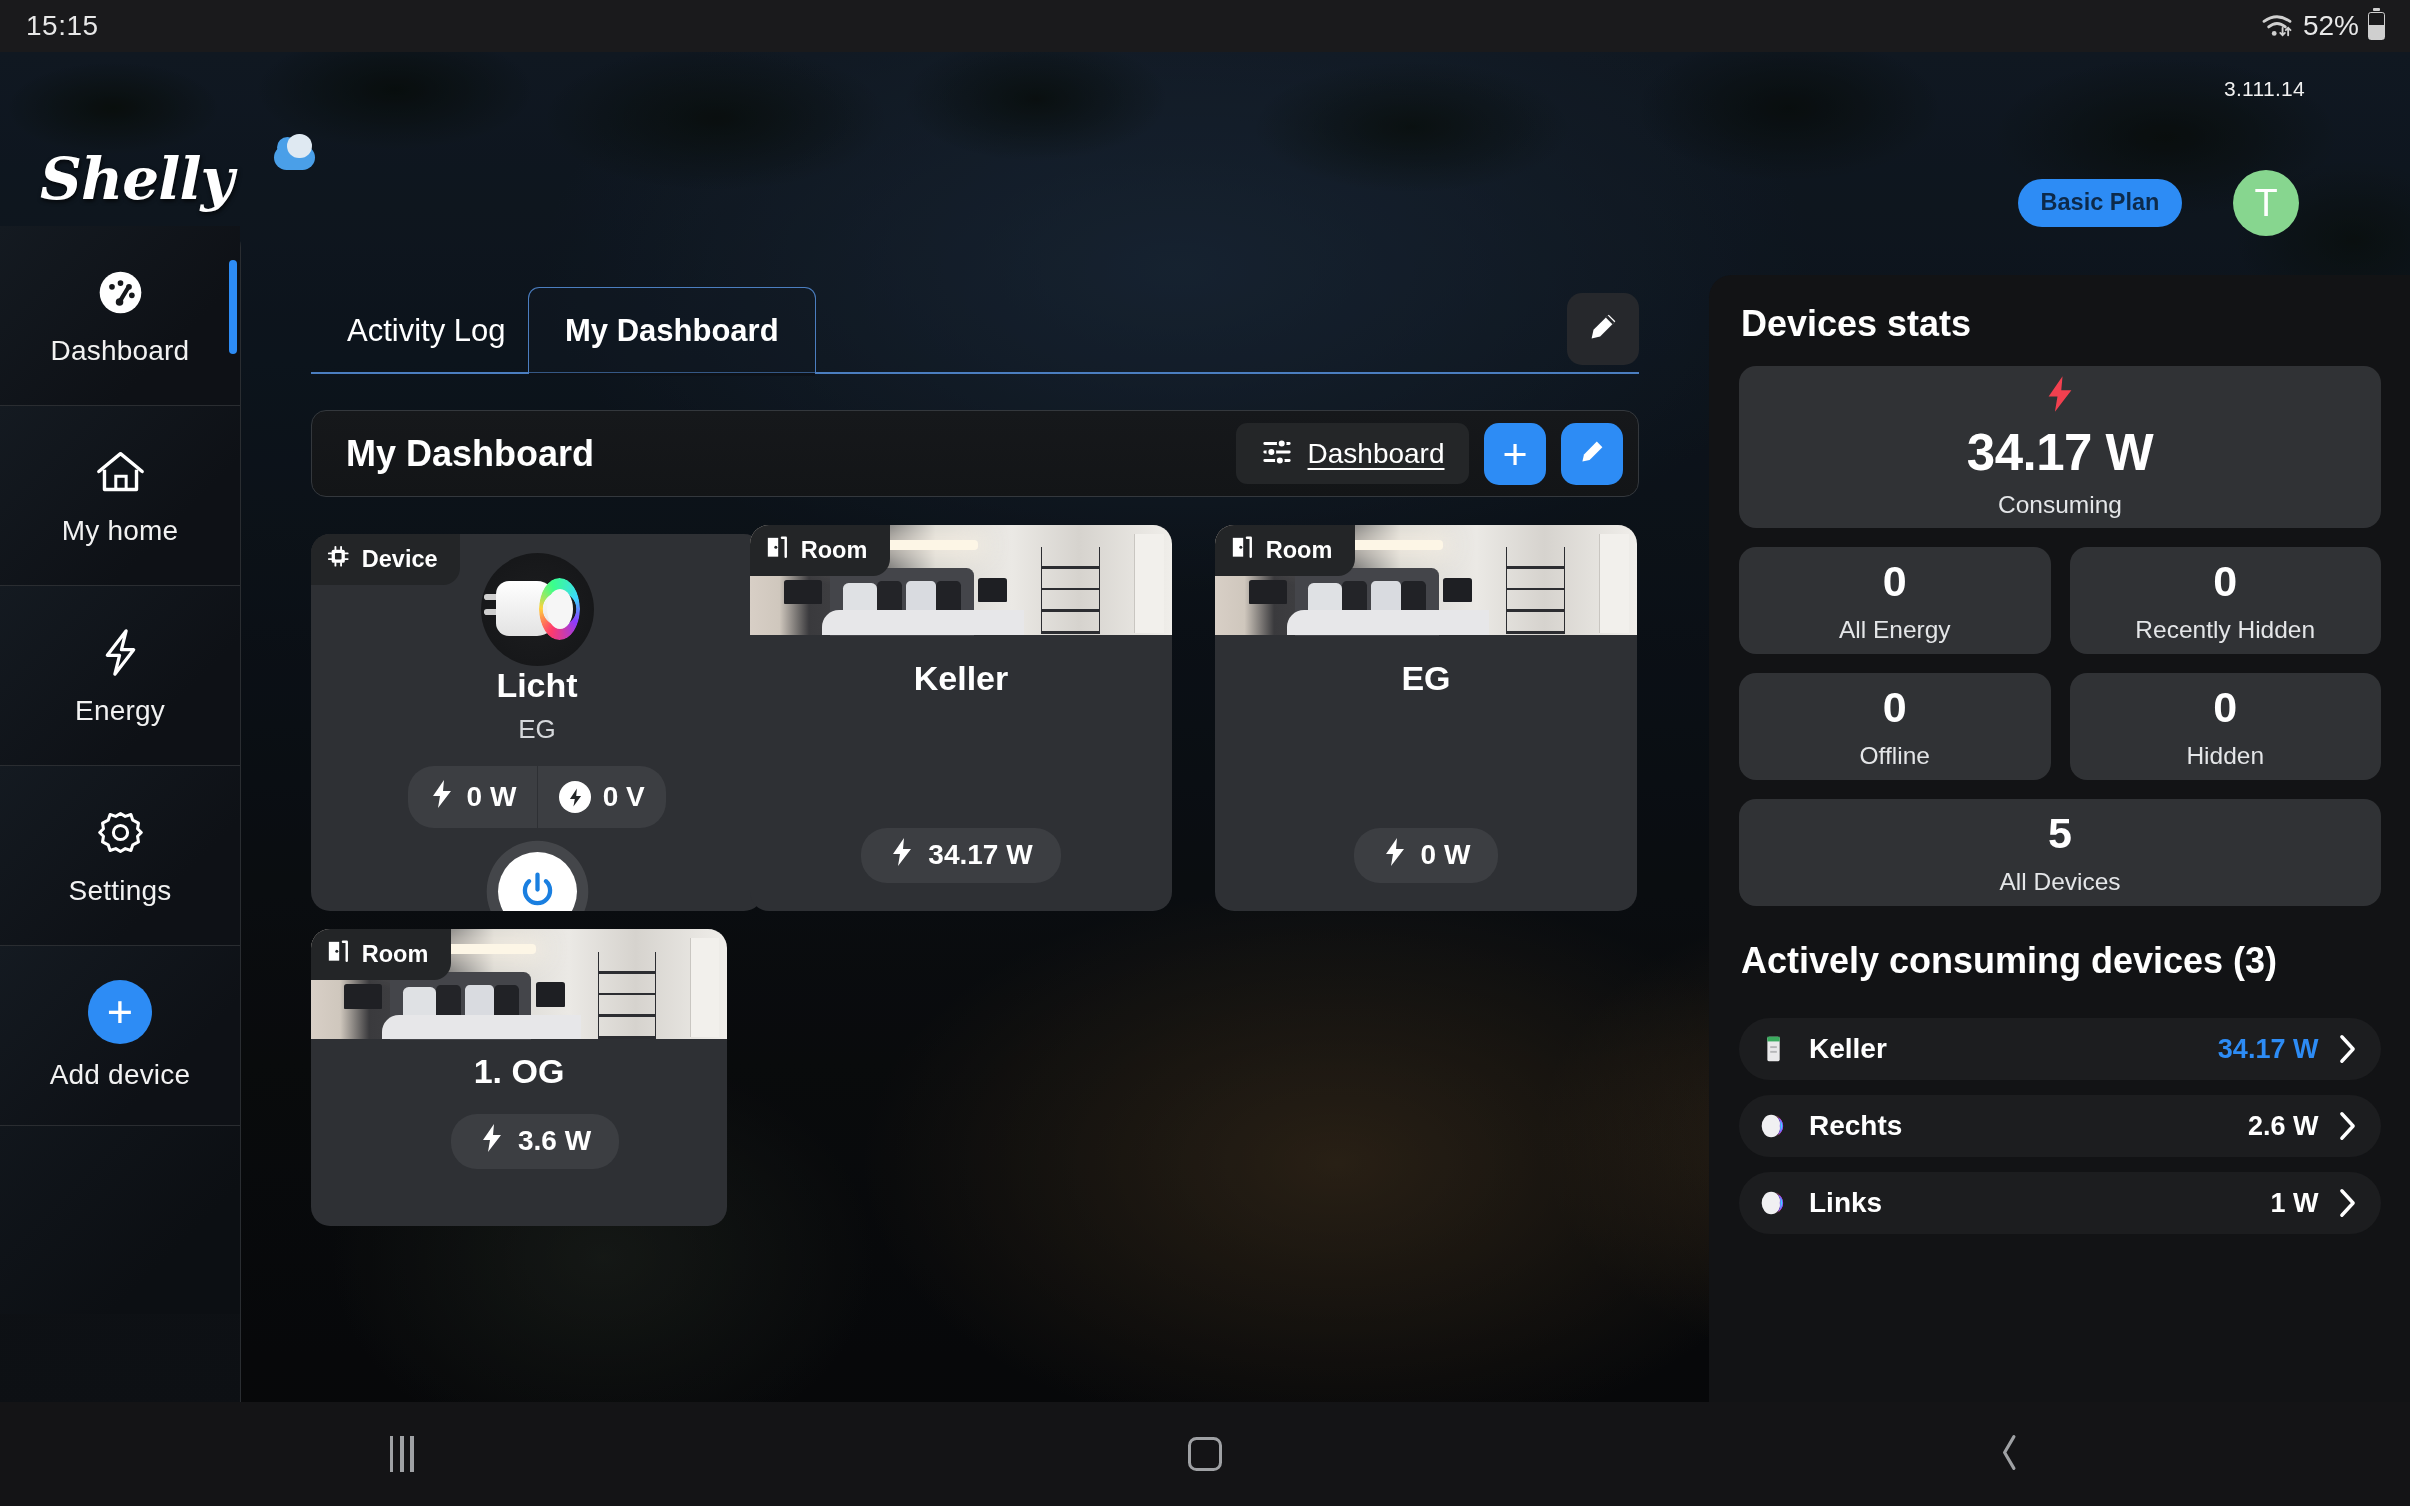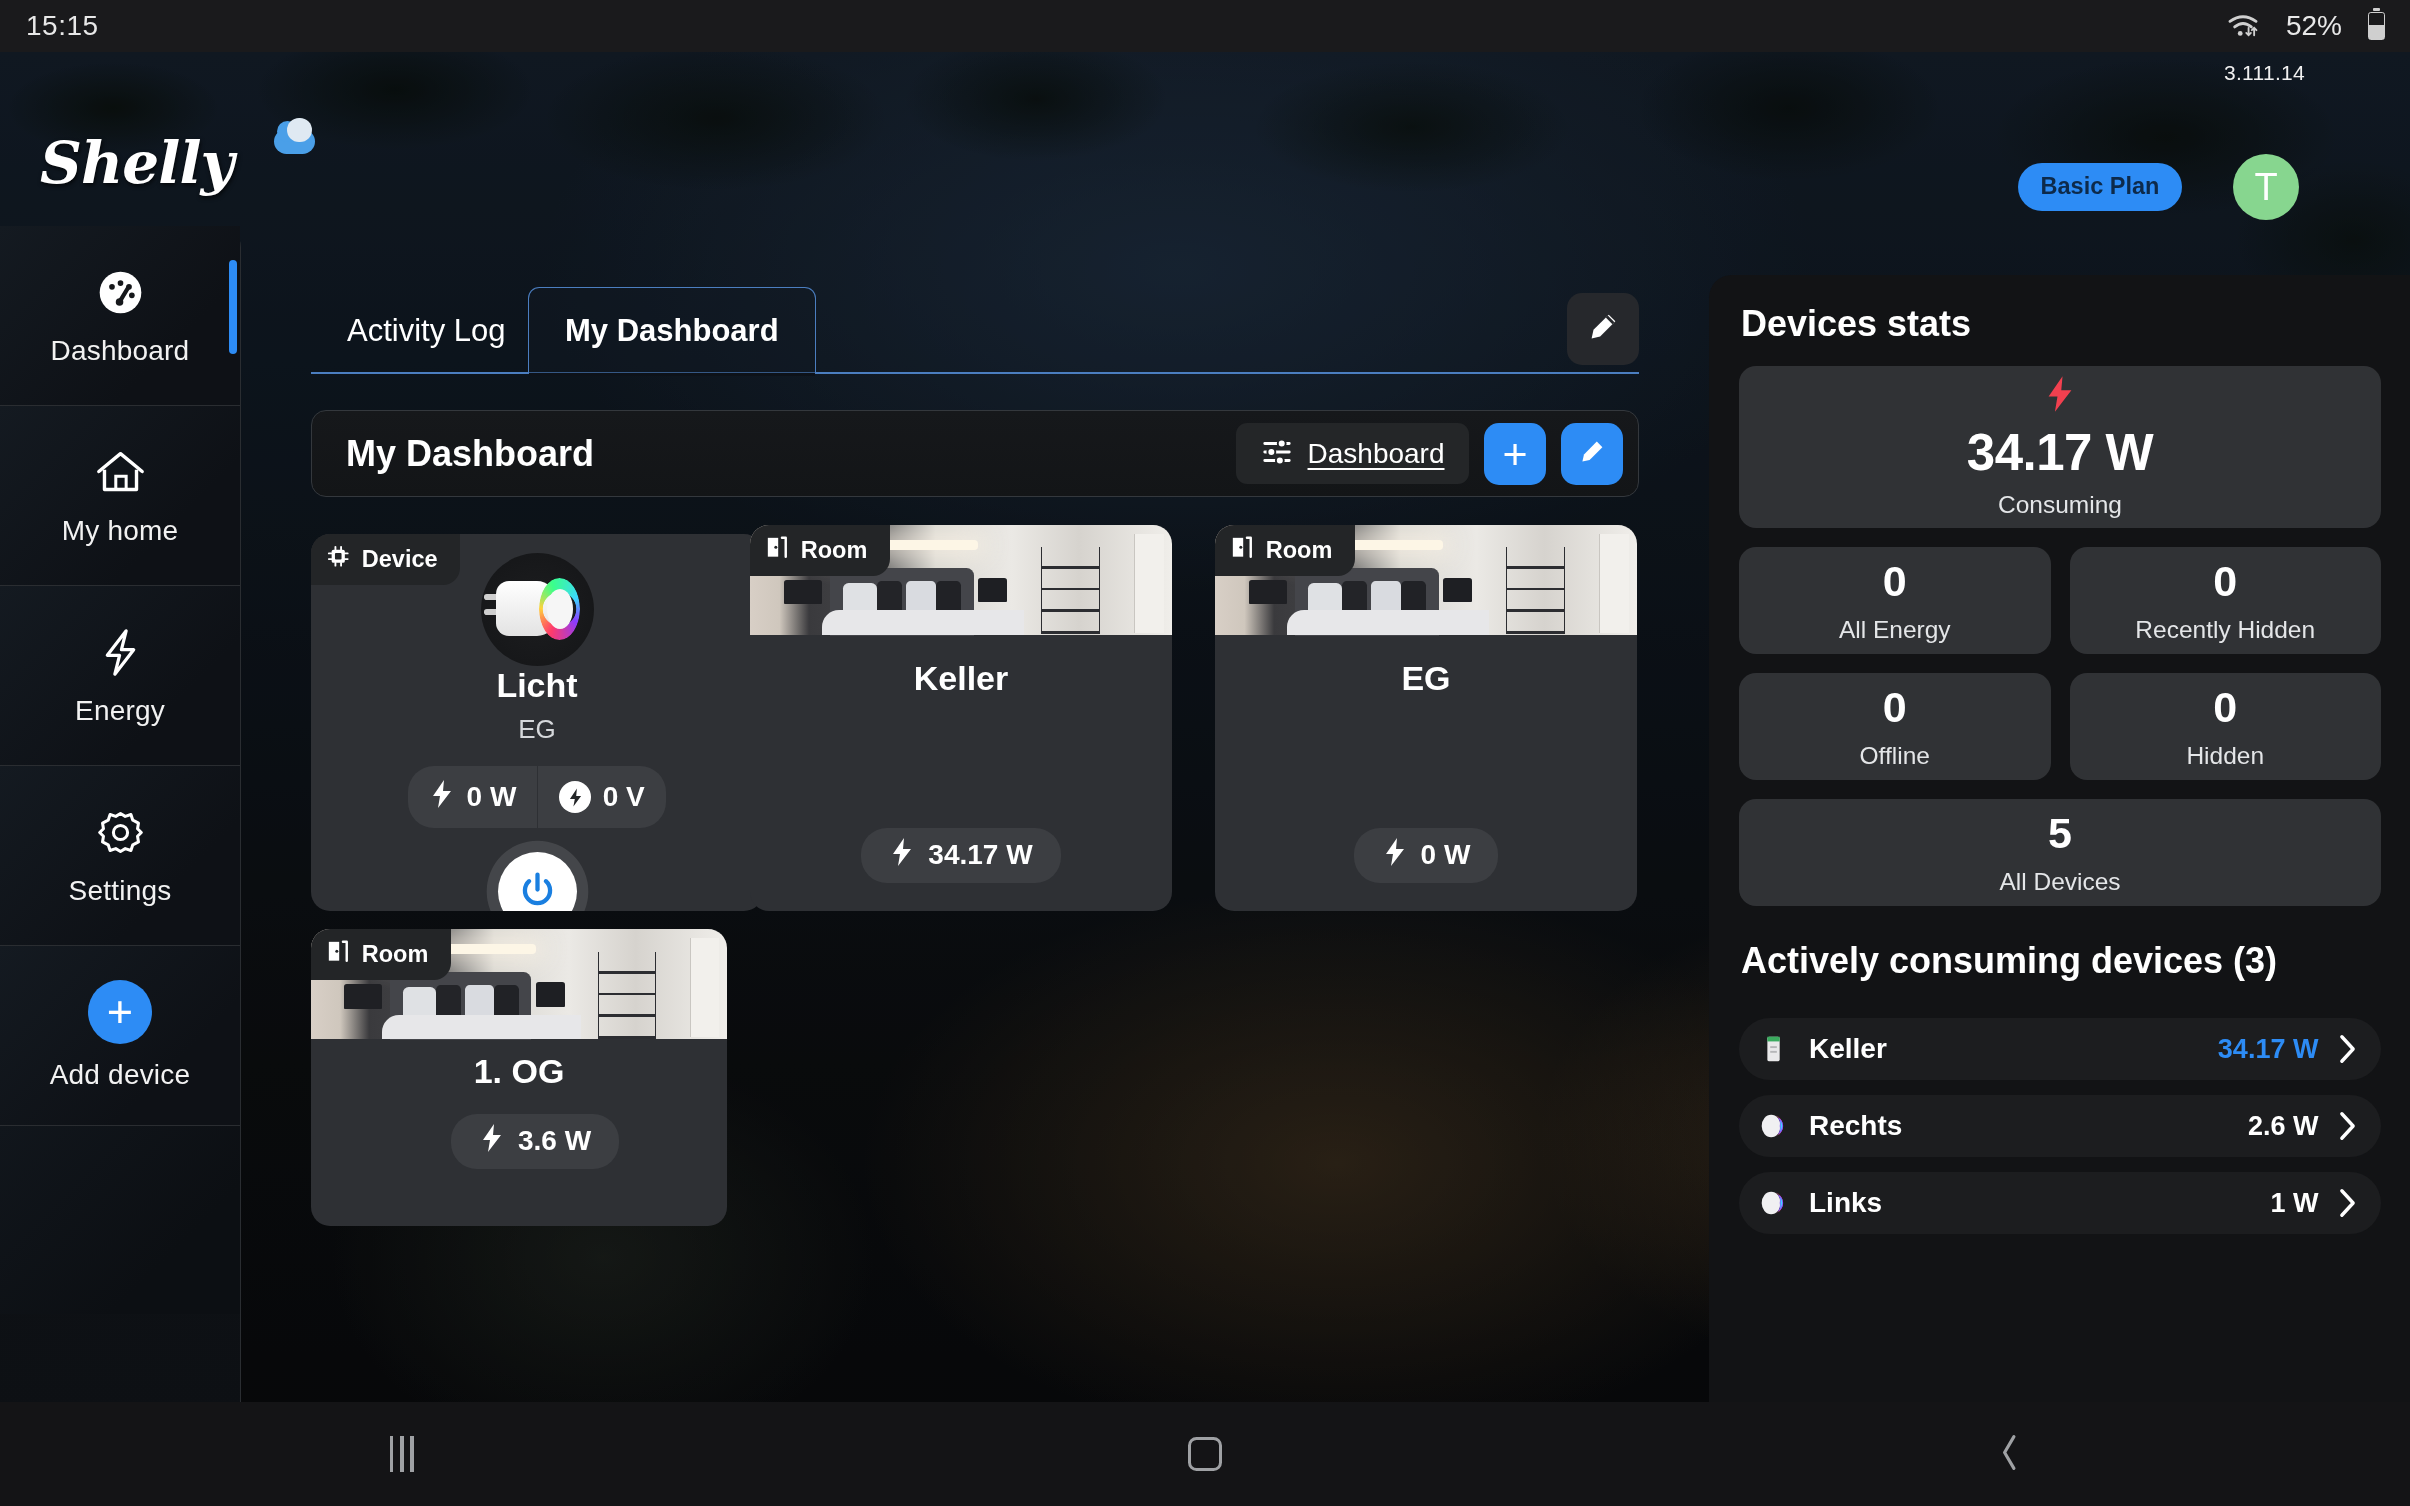--- a/index.html
+++ b/index.html
@@ -11,21 +11,21 @@
     -webkit-font-smoothing: antialiased;
   }
 
   
   .status-bar {
     position: absolute; top: 0; left: 0; width: 2411px; height: 52px;
     background: #1a1a1c; display: flex; align-items: center;
     justify-content: space-between; padding: 0 26px; z-index: 60;
   }
   .status-clock { color: #e8e8e8; font-size: 28px; letter-spacing: 0.5px; }
-  .status-right { display: flex; align-items: center; gap: 26px; }
+  .status-right { display: flex; align-items: center; gap: 9px; }
   .status-pct { color: #e8e8e8; font-size: 28px; }
   .wifi-ico { width: 34px; height: 26px; position: relative; }
   .batt {
     width: 17px; height: 28px; border: 1.9px solid #cfcfcf; border-radius: 2.8px;
     position: relative; background: linear-gradient(to top, #cfcfcf 52%, transparent 52%);
   }
   .batt:after {
     content: ""; position: absolute; top: -4.7px; left: 3.8px;
     width: 7.5px; height: 2.8px; background: #cfcfcf; border-radius: 0.9px;
   }
@@ -53,21 +53,21 @@
       radial-gradient(ellipse 188px 89px at 1036px 47px, rgba(9,15,10,0.78), transparent 70%),
       radial-gradient(ellipse 226px 94px at 1412px 75px, rgba(10,16,10,0.75), transparent 70%),
       radial-gradient(ellipse 217px 104px at 1789px 56px, rgba(9,14,10,0.78), transparent 70%),
       radial-gradient(ellipse 245px 113px at 2166px 85px, rgba(10,15,10,0.8), transparent 70%),
       radial-gradient(ellipse 169px 113px at 2354px 188px, rgba(11,17,11,0.7), transparent 70%);
   }
   .bg-dark-overlay { position: absolute; inset: 0; background: rgba(4,6,9,0.30); }
 
   
   .topbar {
-    position: absolute; top: 0; left: 0; width: 2333px; height: 179px; z-index: 30;
+    position: absolute; top: 16px; left: 0; width: 2333px; height: 179px; z-index: 30;
   }
   .version {
     position: absolute; right: 28px; top: 9.4px;
     color: #f0f0f0; font-size: 21px; letter-spacing: 0.3px;
   }
   .logo-wrap { position: absolute; left: 40px; top: 77px; width: 282px; height: 81px; }
   .logo-text {
     font-family: "DejaVu Serif", serif; font-style: italic; font-weight: bold;
     font-size: 58px; color: #ffffff; letter-spacing: -0.9px; line-height: 68px;
     text-shadow: 0.9px 1.9px 4.7px rgba(0,0,0,.75);

